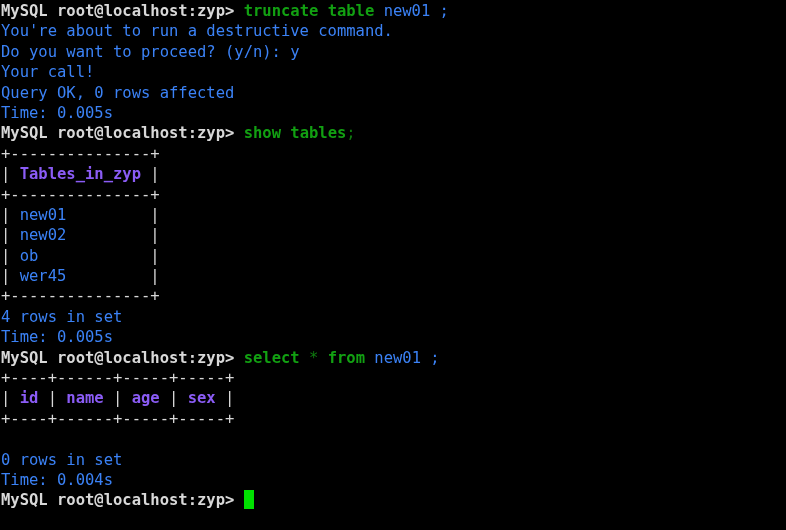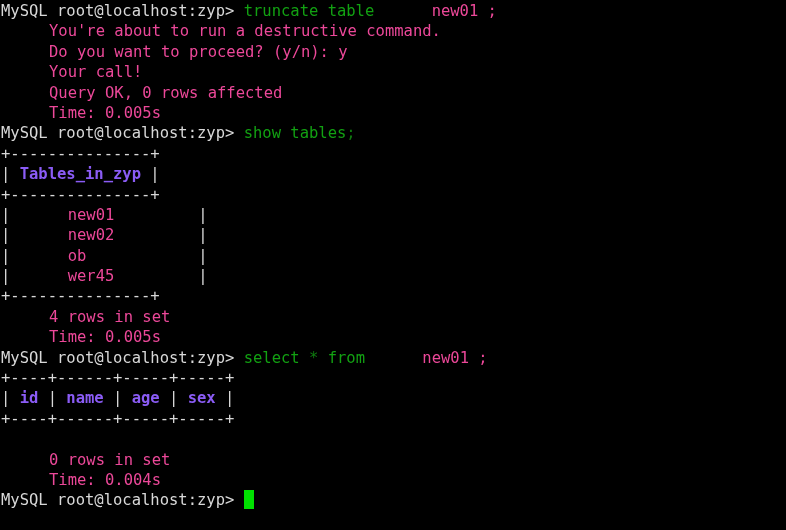--- a/index.html
+++ b/index.html
@@ -25,23 +25,23 @@
     padding: 1px 0 0 1px;
     box-sizing: border-box;
     white-space: pre;
     overflow: hidden;
   }
   .line {
     height: 20.4px;
     white-space: pre;
     display: block;
   }
-  .plain   { color: #ec4899; padding-left: 48px; }
-  .prompt  { color: #d8d8d8; }
-  .kw      { color: #12a012; font-weight: normal; }
+  .plain   { color: #3b82f6; }
+  .prompt  { color: #d8d8d8; font-weight: bold; }
+  .kw      { color: #12a012; font-weight: bold; }
   .punct   { color: #0f7a0f; }
   .hdr     { color: #8b5cf6; font-weight: bold; }
   .border  { color: #d8d8d8; }
   .cursor {
     display: inline-block;
     width: 10.02px;
     height: 19px;
     background: #00e000;
     vertical-align: -4px;
   }

